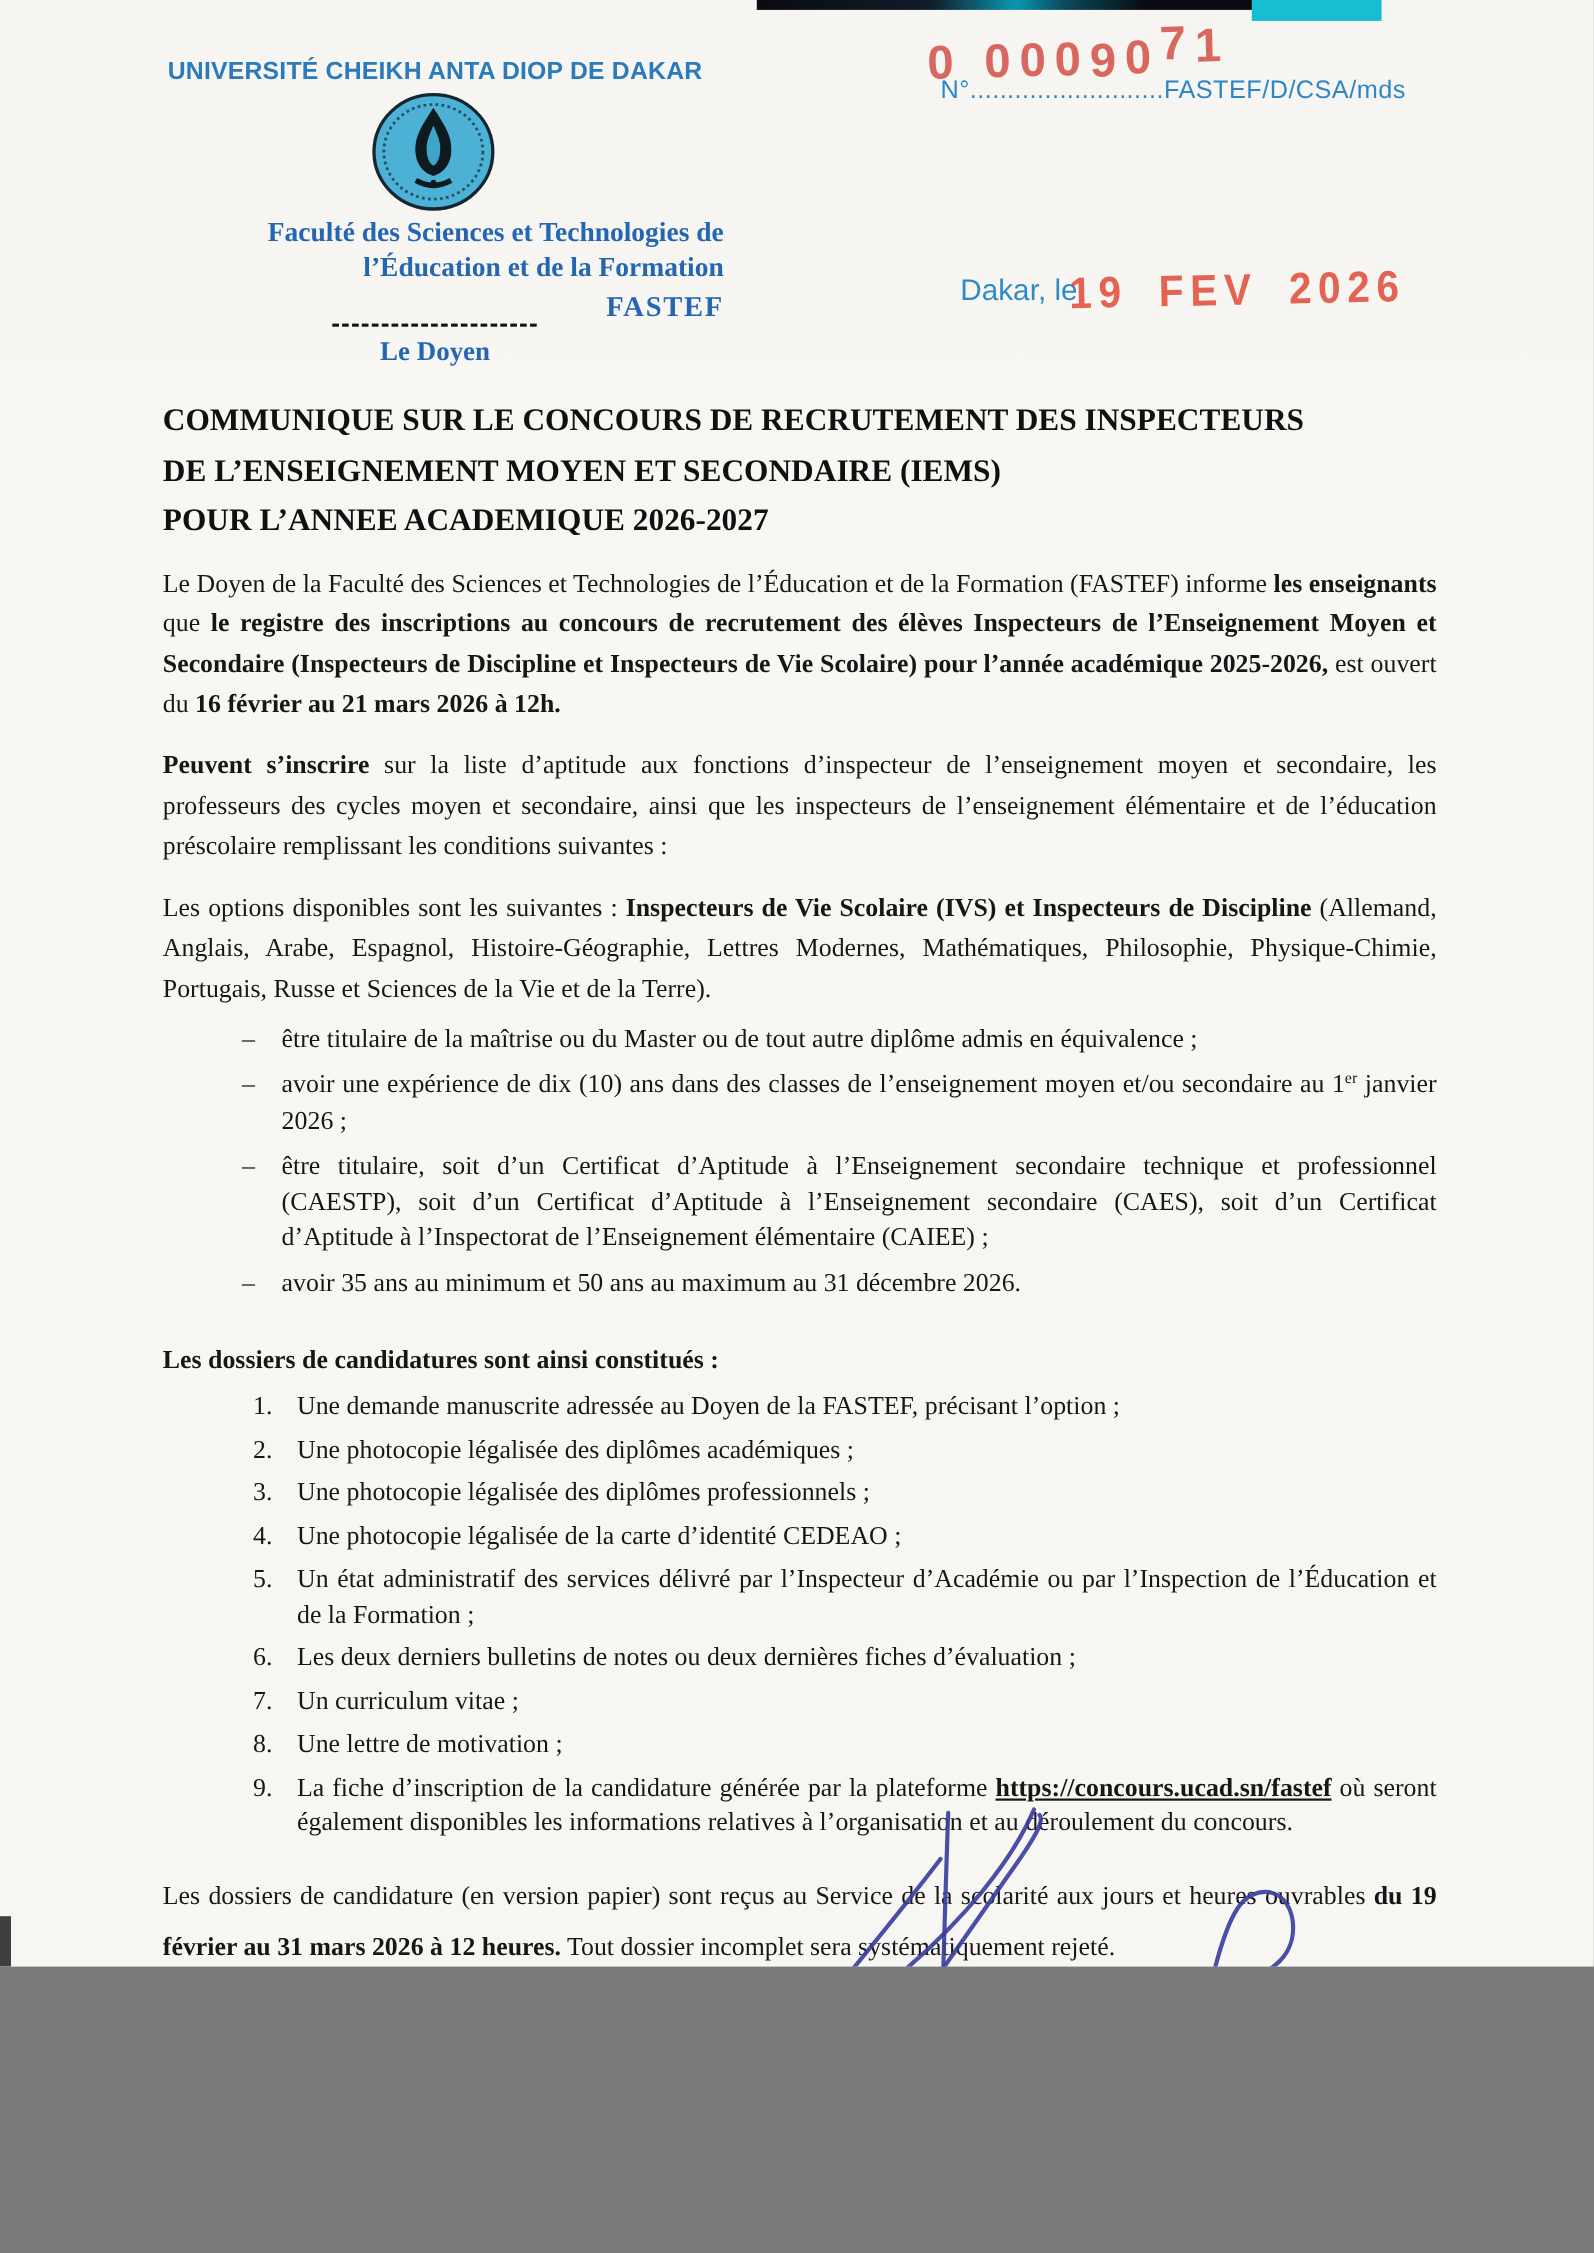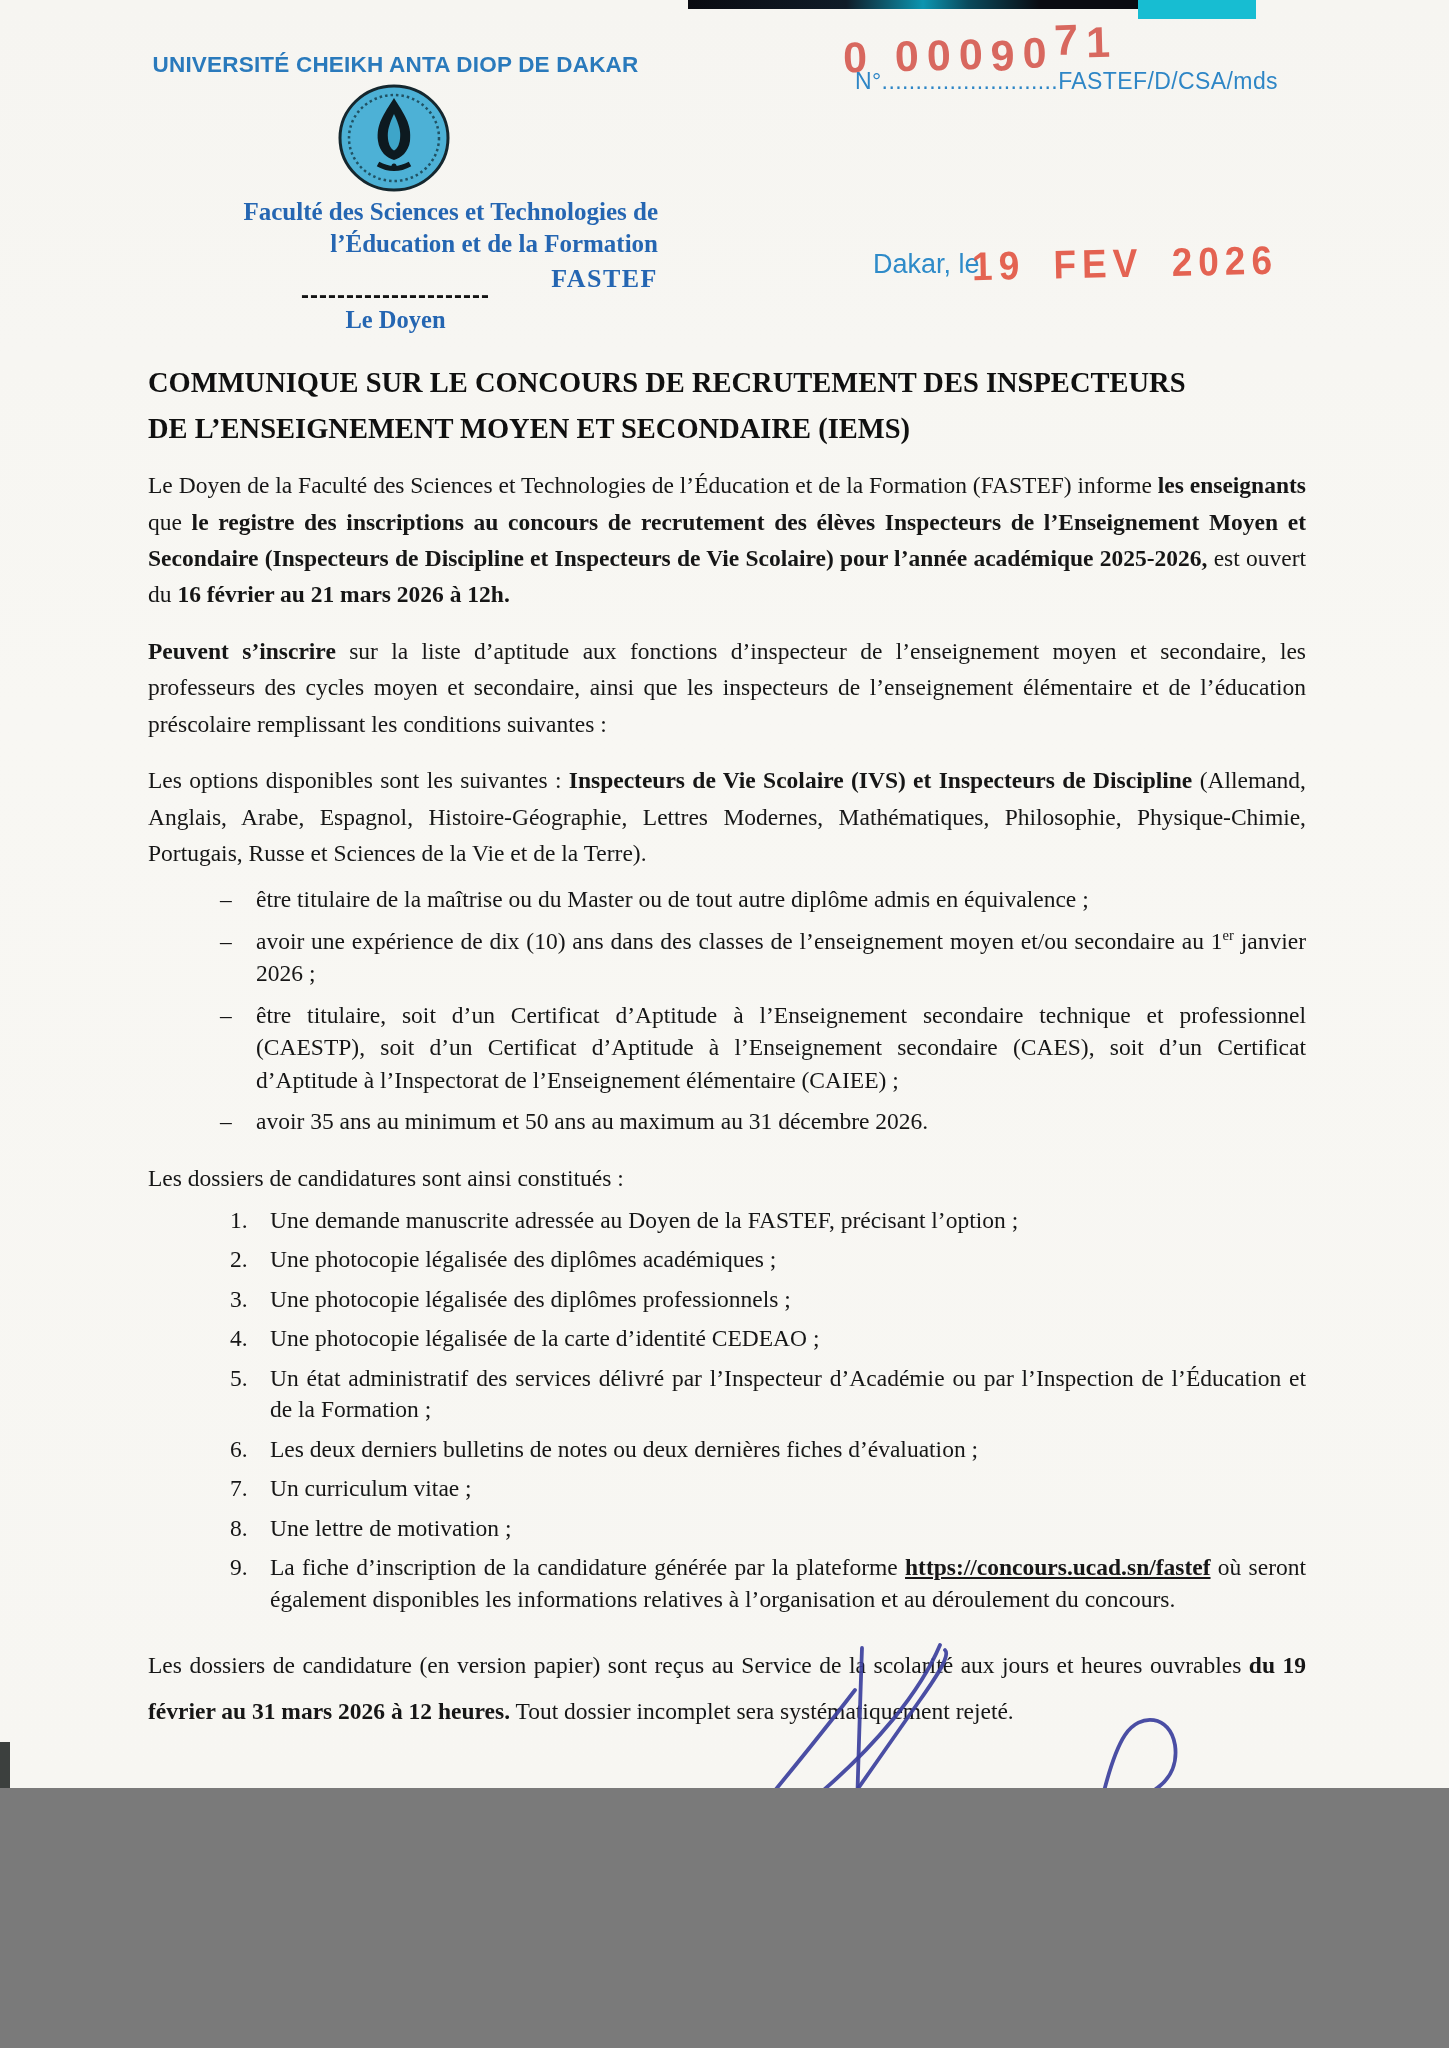--- a/index.html
+++ b/index.html
@@ -49,21 +49,21 @@
   .doc-title{font-weight:bold;font-size:28.5px;line-height:1.6;color:#101010;}
   .para{margin:20px 0 0;text-align:justify;font-size:23.5px;line-height:1.55;}
   .para:first-of-type{margin-top:16px;}
   .b{font-weight:bold;}
   .u{text-decoration:underline;}
   sup{font-size:.62em;line-height:0;}
   ul.conditions{list-style:none;margin:12px 0 0;padding:0 0 0 72px;}
   ul.conditions li{position:relative;padding-left:36px;text-align:justify;
     font-size:23.5px;line-height:1.38;margin-top:9px;}
   ul.conditions li::before{content:"\2013";position:absolute;left:0;}
-  .dossier-heading{margin-top:23px;font-weight:normal;}
+  .dossier-heading{margin-top:36px;font-weight:bold;}
   ol.dossier{list-style:none;counter-reset:it;margin:6px 0 0;padding:0 0 0 82px;}
   ol.dossier li{counter-increment:it;position:relative;padding-left:40px;text-align:justify;
     font-size:23.5px;line-height:1.34;margin-top:8px;}
   ol.dossier li::before{content:counter(it) ".";position:absolute;left:0;}
   .closing{margin-top:28px;line-height:1.95;}
 
   
   .signoff{position:absolute;top:1843px;left:970px;width:395px;text-align:center;
     font-weight:bold;font-size:29px;color:#0e0e0e;}
   .signature{position:absolute;top:1620px;left:500px;width:720px;height:428px;pointer-events:none;}
@@ -111,20 +111,21 @@
 
   <div class="number-stamp"><span class="ch">0</span><span class="ch"> </span><span class="ch">0</span><span class="ch">0</span><span class="ch">0</span><span class="ch">9</span><span class="ch">0</span><span class="ch">7</span><span class="ch">1</span></div>
   <div class="ref-line">N°..........................FASTEF/D/CSA/mds</div>
   <div class="place-line">Dakar, le</div>
   <div class="date-stamp">19 FEV 2026</div>
 
   <div class="flow">
     <div class="doc-title">
       <div>COMMUNIQUE SUR LE CONCOURS DE RECRUTEMENT DES INSPECTEURS</div>
       <div>DE L’ENSEIGNEMENT MOYEN ET SECONDAIRE (IEMS)</div>
+      <div>POUR L’ANNEE ACADEMIQUE 2026-2027</div>
     </div>
 
     <p class="para"><span>Le Doyen de la Faculté des Sciences et Technologies de l’Éducation et de la Formation (FASTEF) informe </span><span class="b">les enseignants</span><span> que </span><span class="b">le registre des inscriptions au concours de recrutement des élèves Inspecteurs de l’Enseignement Moyen et Secondaire (Inspecteurs de Discipline et Inspecteurs de Vie Scolaire) pour l’année académique 2025-2026,</span><span> est ouvert du </span><span class="b">16 février au 21 mars 2026 à 12h.</span></p>
     <p class="para"><span class="b">Peuvent s’inscrire</span><span> sur la liste d’aptitude aux fonctions d’inspecteur de l’enseignement moyen et secondaire, les professeurs des cycles moyen et secondaire, ainsi que les inspecteurs de l’enseignement élémentaire et de l’éducation préscolaire remplissant les conditions suivantes :</span></p>
     <p class="para"><span>Les options disponibles sont les suivantes : </span><span class="b">Inspecteurs de Vie Scolaire (IVS) et Inspecteurs de Discipline</span><span> (Allemand, Anglais, Arabe, Espagnol, Histoire-Géographie, Lettres Modernes, Mathématiques, Philosophie, Physique-Chimie, Portugais, Russe et Sciences de la Vie et de la Terre).</span></p>
 
     <ul class="conditions">
         <li><span>être titulaire de la maîtrise ou du Master ou de tout autre diplôme admis en équivalence ;</span></li>
         <li><span>avoir une expérience de dix (10) ans dans des classes de l’enseignement moyen et/ou secondaire au 1</span><sup>er</sup><span> janvier 2026 ;</span></li>
         <li><span>être titulaire, soit d’un Certificat d’Aptitude à l’Enseignement secondaire technique et professionnel (CAESTP), soit d’un Certificat d’Aptitude à l’Enseignement secondaire (CAES), soit d’un Certificat d’Aptitude à l’Inspectorat de l’Enseignement élémentaire (CAIEE) ;</span></li>

